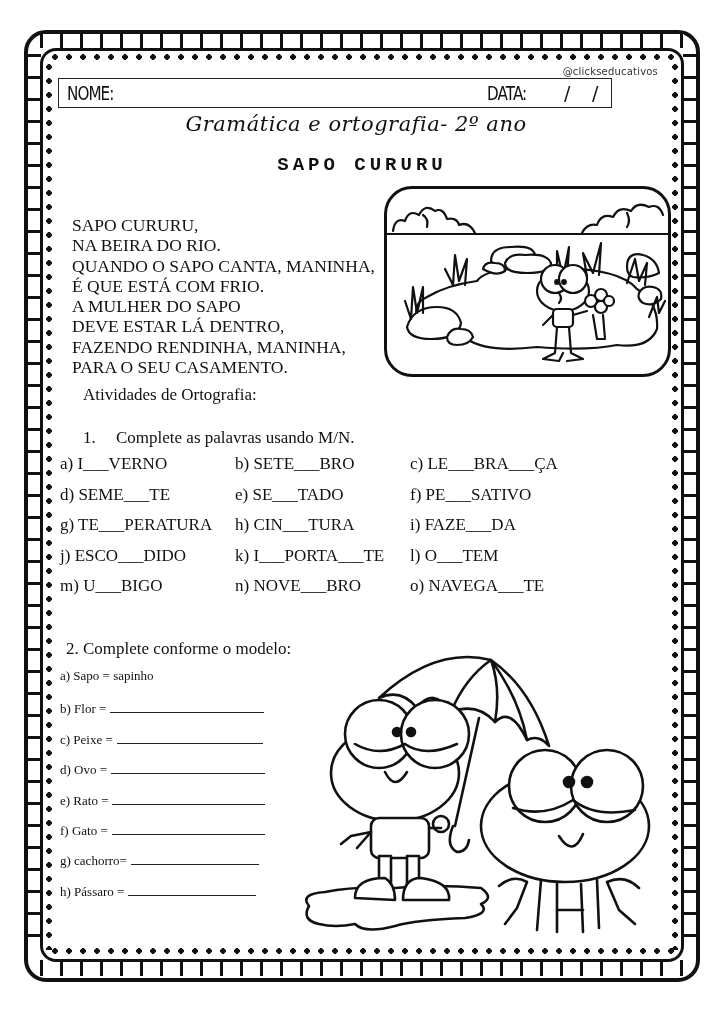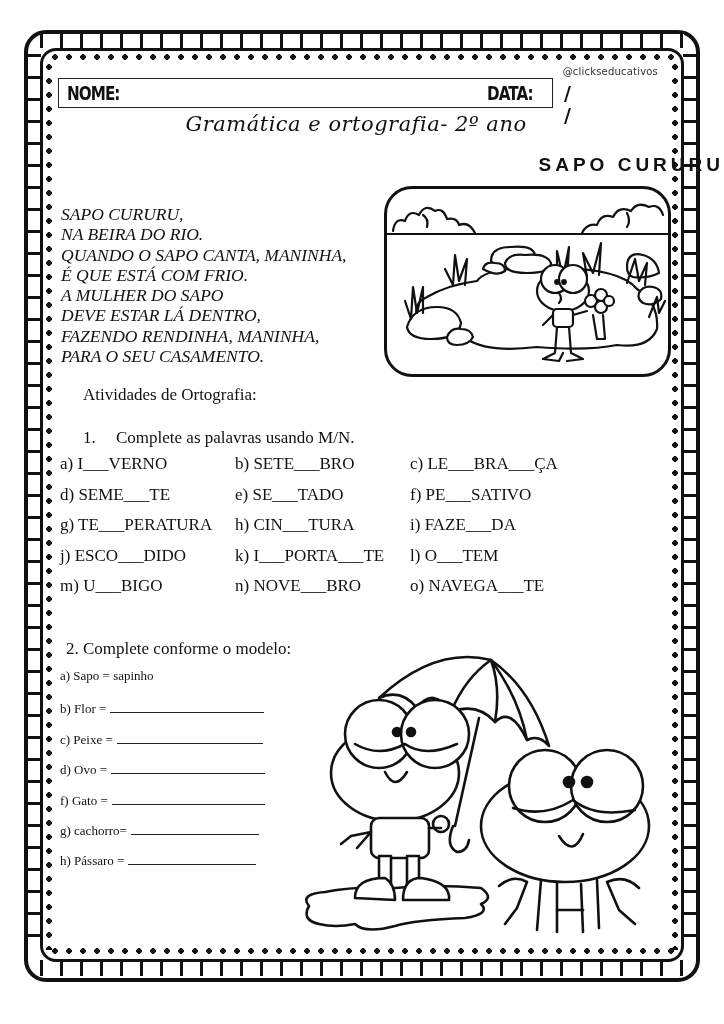--- a/index.html
+++ b/index.html
@@ -19,29 +19,29 @@
   .dots-top { left:48px; top:52px; width:630px; height:10px;
     background-image:radial-gradient(circle,#111 2.6px,transparent 3px); background-size:14px 10px; }
   .dots-bottom { left:48px; top:945px; width:630px; height:12px;
     background-image:radial-gradient(circle,#111 2.6px,transparent 3px); background-size:14px 12px; }
   .dots-left { left:44px; top:60px; width:10px; height:890px;
     background-image:radial-gradient(circle,#111 2.6px,transparent 3px); background-size:10px 14px; }
   .dots-right { left:670px; top:60px; width:10px; height:890px;
     background-image:radial-gradient(circle,#111 2.6px,transparent 3px); background-size:10px 14px; }
 
   .credit { position:absolute; right:66px; top:66px; font-family:"DejaVu Sans", sans-serif; font-size:10px; color:#333; letter-spacing:0.2px;margin-left:42px; }
-  .namebox { position:absolute; left:58px; top:78px; width:495px; height:30px; border:1.5px solid #222; box-sizing:border-box; font-family:"DejaVu Sans", sans-serif; font-weight:700; font-size:19px; letter-spacing:-1.2px; }
+  .namebox { position:absolute; left:58px; top:78px; width:554px; height:30px; border:1.5px solid #222; box-sizing:border-box; font-family:"DejaVu Sans", sans-serif; font-weight:400; font-size:19px; letter-spacing:-1.2px; }
   .namebox .nome { position:absolute; left:8px; top:3px; transform:scaleX(0.8); transform-origin:left; }
   .namebox .data { position:absolute; left:428px; top:3px; transform:scaleX(0.8); transform-origin:left; }
   .namebox .slashes { position:absolute; left:505px; top:3px; word-spacing:18px; }
 
   .subtitle { position:absolute; left:0; width:712px; top:112px; text-align:center; font-family:"DejaVu Serif", serif; font-style:italic; font-size:21px; font-weight:300; letter-spacing:0.5px; }
-  .title { position:absolute; left:0; width:724px; top:154px; text-align:right; font-family:Liberation Sans, sans-serif; font-weight:900; font-size:19px; letter-spacing:4px; }
-
-  .poem { position:absolute; left:60px; top:203px; font-family:"Liberation Serif", serif; font-size:17.5px; line-height:20.3px; margin:1px; padding:0; list-style:none;font-style:italic; }
+  .title { position:absolute; left:0; width:724px; top:154px; text-align:center; font-family:Liberation Mono, monospace; font-weight:900; font-size:19px; letter-spacing:4px; }
+
+  .poem { position:absolute; left:60px; top:203px; font-family:"Liberation Serif", serif; font-size:17.5px; line-height:20.3px; margin:12px; padding:0; list-style:none; }
   .poem li { white-space:nowrap; }
 
   .pond { position:absolute; left:384px; top:186px; width:287px; height:191px; border:3px solid #111; border-radius:28px; box-sizing:border-box; overflow:hidden; }
 
   .text { font-family:"Liberation Serif", serif; font-size:17px; position:absolute; white-space:nowrap;margin-left:23px; }
   .act-title { left:60px; top:385px; }
   .q1 { left:60px; top:428px; }
   .q1 .num { display:inline-block; width:33px; }
   .grid { position:absolute; left:60px; top:454px; }
   .grid .row { position:relative; height:30.5px; }
@@ -171,20 +171,21 @@
   </div>
 </div>
 
 <div class="text q2">2. Complete conforme o modelo:</div>
 
 <div class="list2">
   <div class="item"><span>a) Sapo = sapinho</span></div>
   <div class="item"><span>b) Flor =</span><span class="line" style="width:154px"></span></div>
   <div class="item"><span>c) Peixe =</span><span class="line" style="width:146px"></span></div>
   <div class="item"><span>d) Ovo =</span><span class="line" style="width:154px"></span></div>
+  <div class="item"><span>e) Rato =</span><span class="line" style="width:153px"></span></div>
   <div class="item"><span>f) Gato =</span><span class="line" style="width:153px"></span></div>
   <div class="item"><span>g) cachorro=</span><span class="line" style="width:128px"></span></div>
   <div class="item"><span>h) Pássaro =</span><span class="line" style="width:128px"></span></div>
 </div>
 
 <div class="frogs">
   <svg width="380" height="295" viewBox="0 0 380 295">
     <g fill="#fff" stroke="#111" stroke-width="2.6" stroke-linejoin="round" stroke-linecap="round">
 
       <path d="M14 258 Q4 246 30 244 Q60 238 100 240 Q140 236 186 240 Q200 250 186 256 Q196 266 170 270 Q120 272 100 278 Q70 286 60 276 Q40 280 24 276 Q6 272 14 258 Z"></path>

